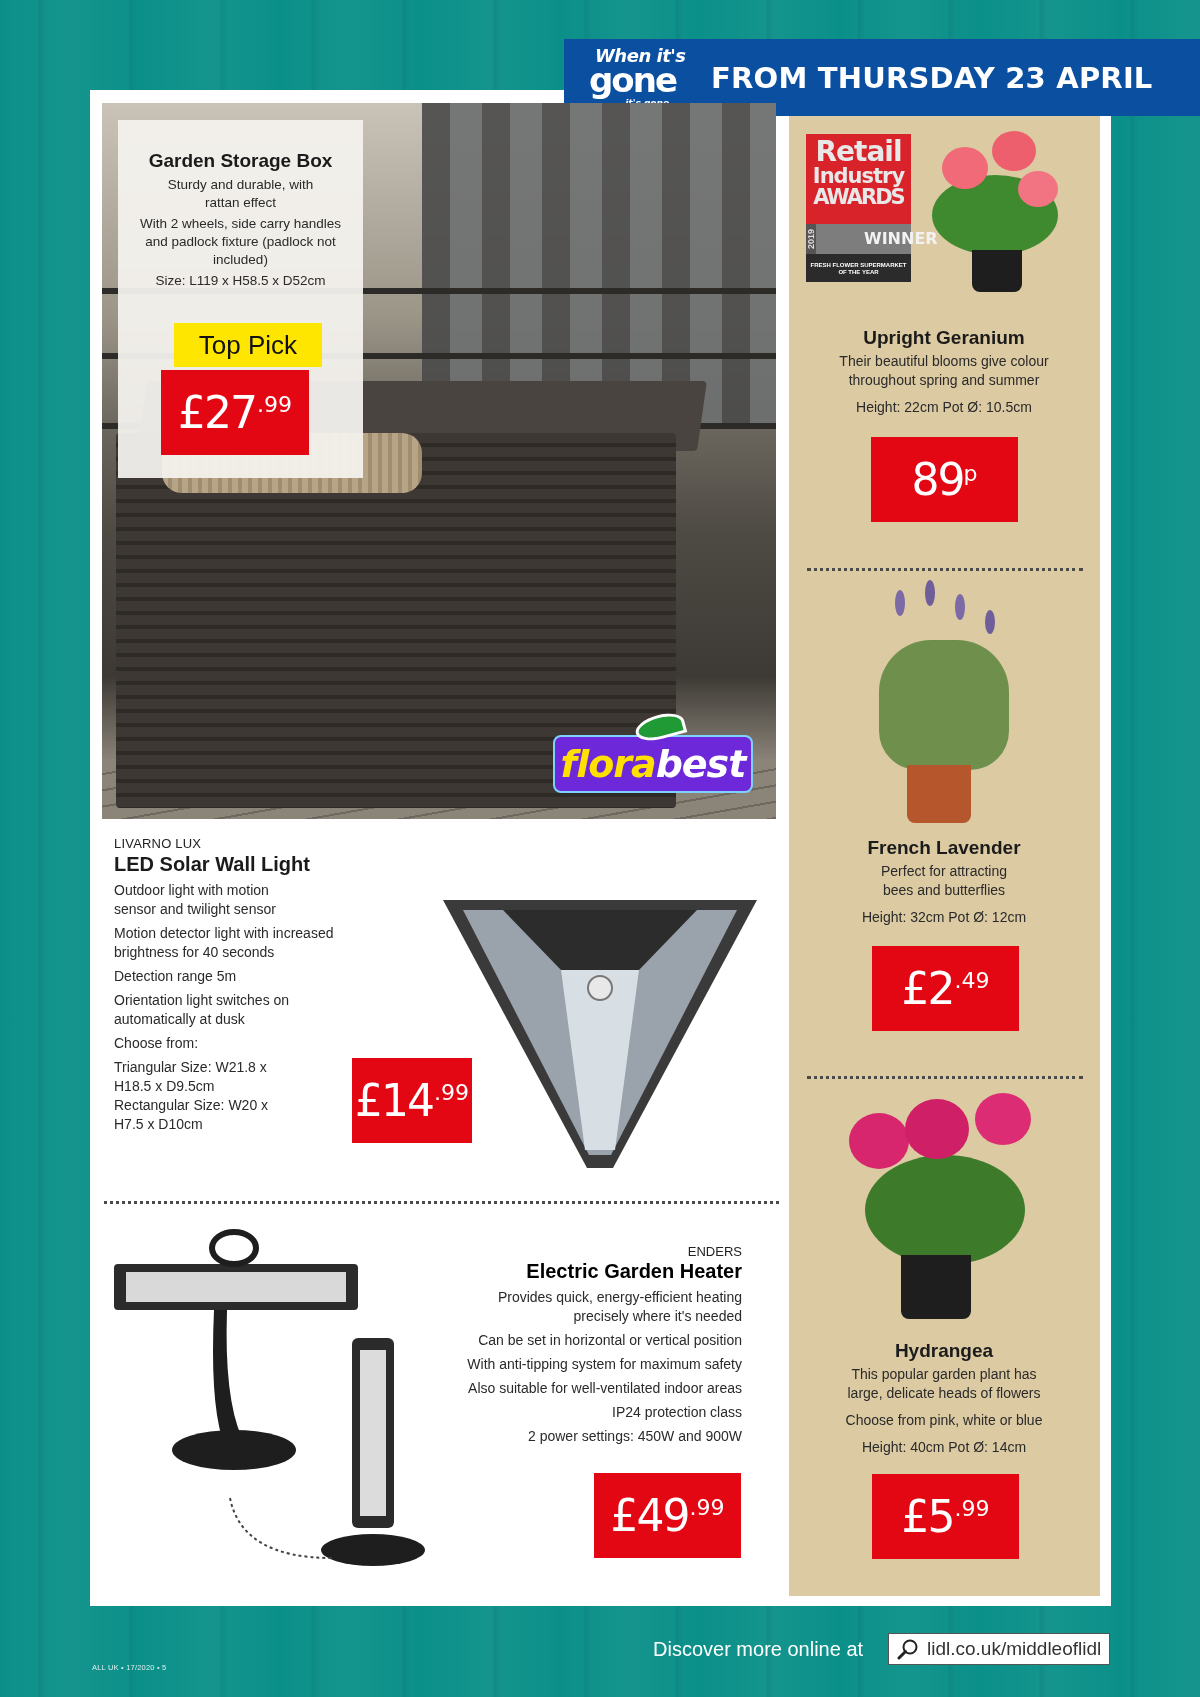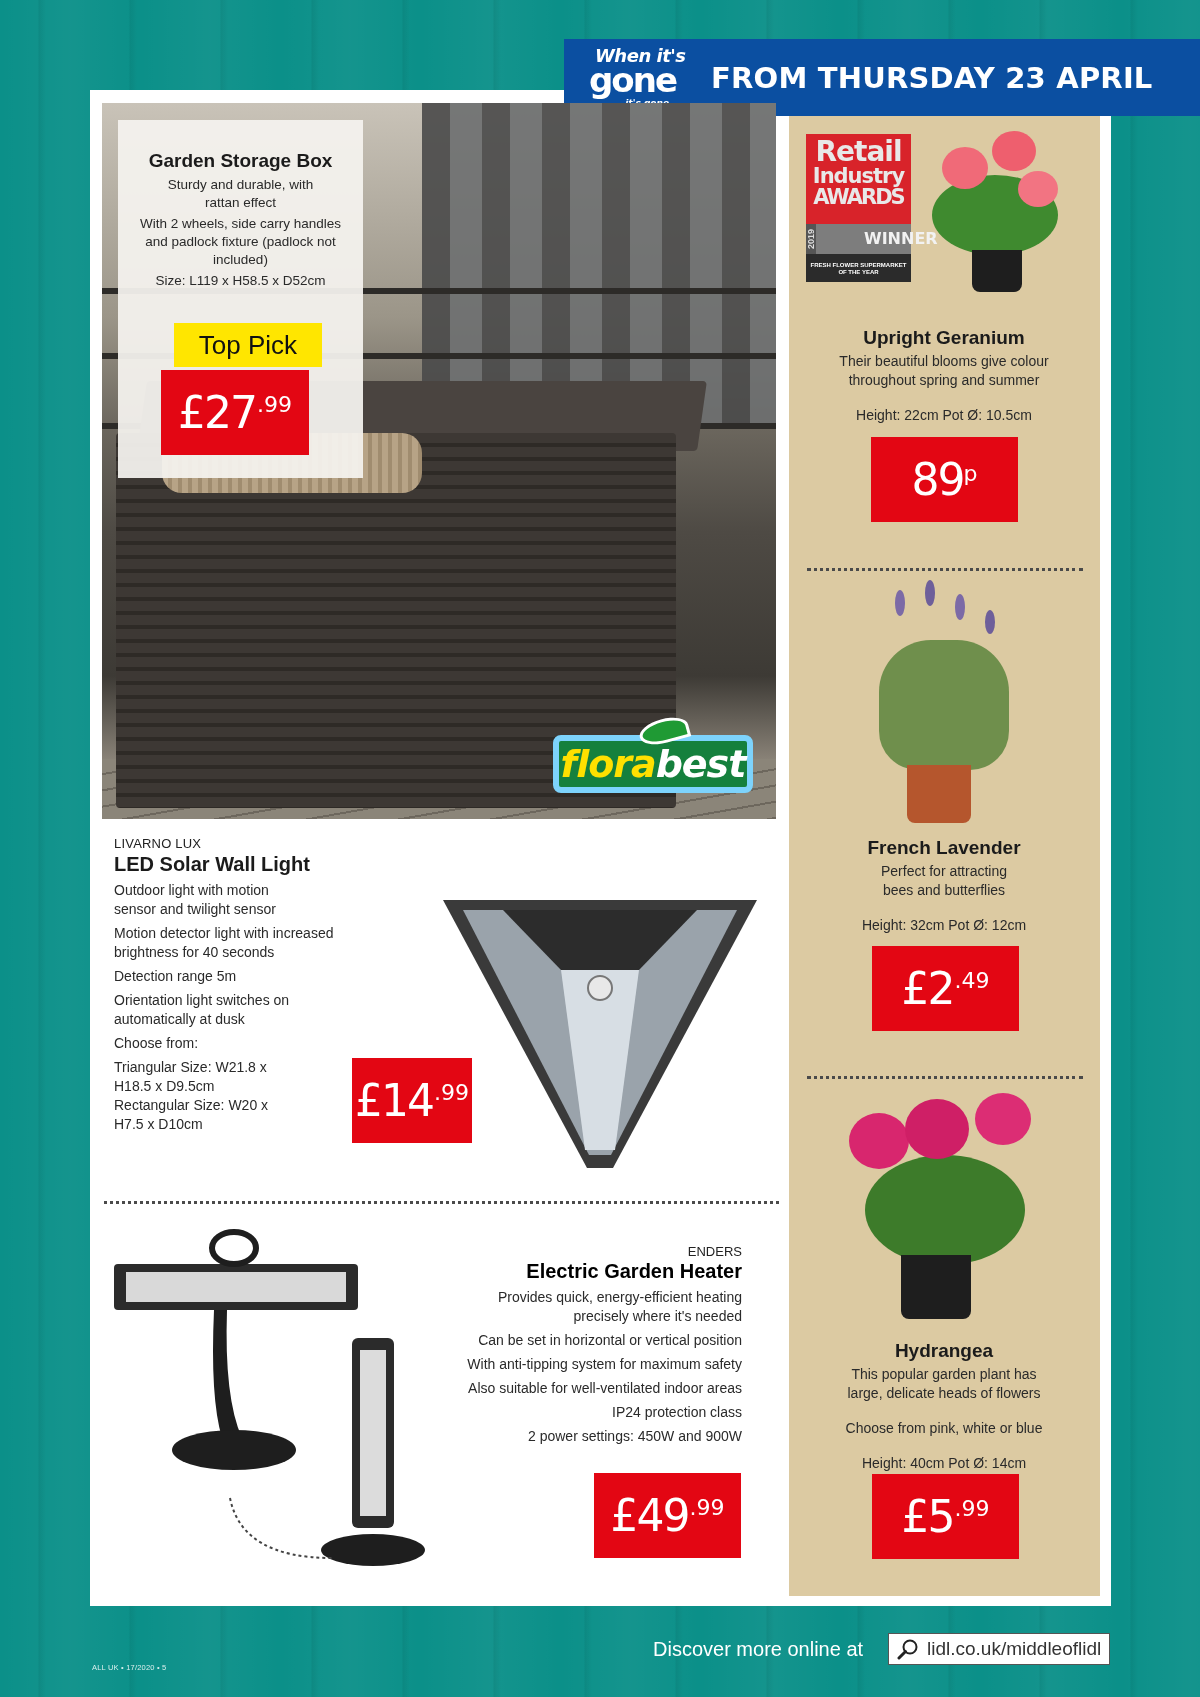--- a/index.html
+++ b/index.html
@@ -82,21 +82,21 @@
     display: flex; align-items: center; justify-content: center;
     font-family: "DejaVu Sans", sans-serif;
   }
   .price .pound { font-size: 44px; letter-spacing: -2px; }
   .price .pence { font-size: 22px; align-self: flex-start; margin-top: 22px; margin-left: 1px; }
   .price .psfx { font-size: 22px; align-self: flex-start; margin-top: 24px; }
 
   
   .florabest {
     position: absolute; left: 553px; top: 735px; width: 200px; height: 58px;
-    background: #15803d; border: 6px solid #7dd3fc; border-radius: 8px;
+    background: #6d28d9; border: 2px solid #7dd3fc; border-radius: 8px;
     display: flex; align-items: center; justify-content: center;
     font-family: "DejaVu Sans", sans-serif; font-weight: bold; font-style: italic; font-size: 38px; letter-spacing: -1px;
   }
   .florabest .flora { color: #ffe000; }
   .florabest .best { color: #ffffff; }
   .florabest .leaf { position: absolute; left: 80px; top: -22px; width: 50px; height: 24px;
     background: #1f9a34; border: 3px solid #fff; border-radius: 50% 50% 0 50%; transform: rotate(-15deg); }
 
   
   .plants {
@@ -117,21 +117,21 @@
   .award .bot { height: 28px; background: #2b2b2b; color: #fff; font-size: 6px; text-align: center; padding-top: 8px; line-height: 7px; font-weight: bold; }
 
   .plant-img { position: absolute; }
   .pot { position: absolute; border-radius: 0 0 8px 8px; }
   .foliage { position: absolute; border-radius: 50%; }
   .bloom { position: absolute; border-radius: 50%; }
 
   .plant-text { position: absolute; left: 800px; width: 288px; text-align: center; }
   .plant-text h3 { font-size: 19px; font-weight: bold; color: #1b1b1b; }
   .plant-text p { font-size: 14px; line-height: 19px; color: #2a2a2a; margin-top: 3px; }
-  .plant-text p + p { margin-top: 16px; }
+  .plant-text p + p { margin-top: 8px; }
 
   .dots { position: absolute; height: 0; border-top: 3px dotted #4a4a4a; }
 
   
   .solar-text { position: absolute; left: 114px; top: 836px; width: 270px; }
   .solar-text .brand { font-size: 13px; color: #222; letter-spacing: 0.2px; }
   .solar-text h3 { font-size: 20px; font-weight: bold; margin-top: 2px; color: #1b1b1b; }
   .solar-text p { font-size: 14px; line-height: 19px; color: #2a2a2a; margin-top: 5px; }
   .solar-lamp {
     position: absolute; left: 443px; top: 900px; width: 314px; height: 270px;

